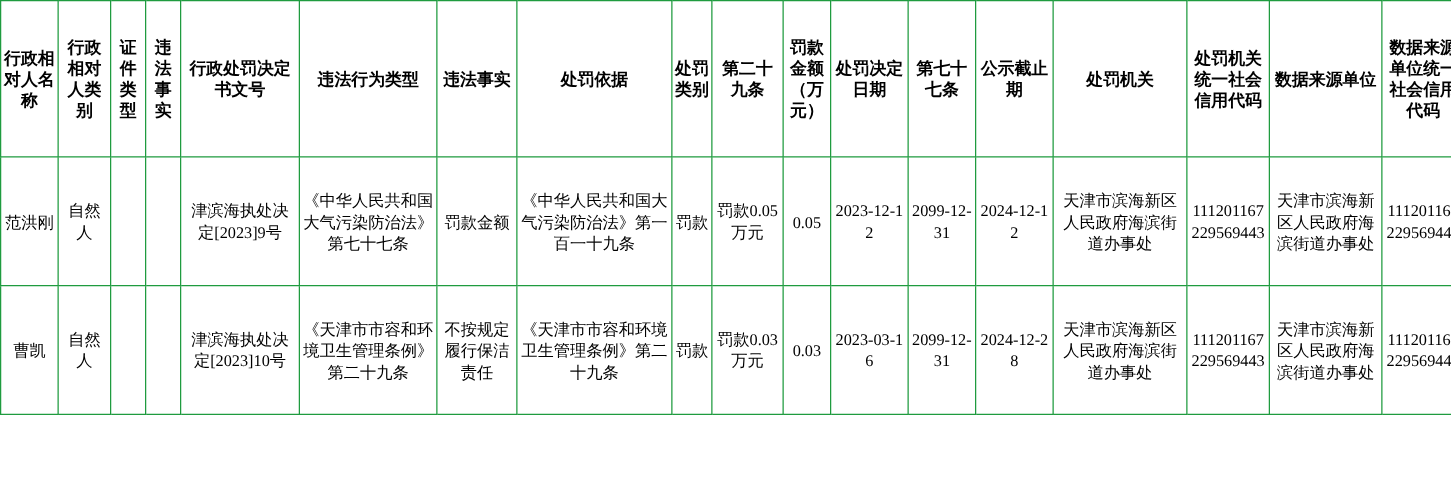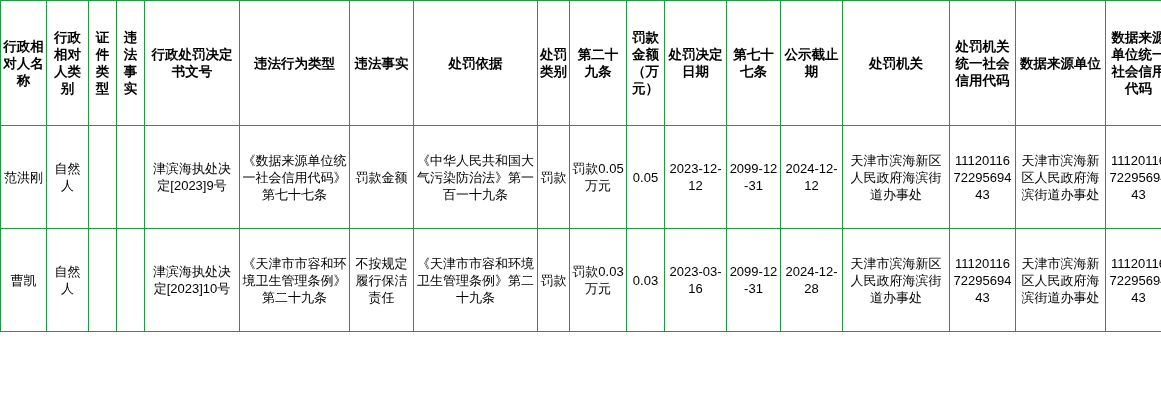--- a/index.html
+++ b/index.html
@@ -10,20 +10,21 @@
   body {
     font-family: "Liberation Sans", "DejaVu Sans", sans-serif;
     color: #000000;
   }
   #page {
     width: 1161px;
     height: 402px;
     position: relative;
     overflow: hidden;
     background: #ffffff;
+    font-family: Liberation Serif, serif;
   }
   table.penalty-table {
     border-collapse: collapse;
     table-layout: fixed;
     width: 1159px;
     margin: 0;
   }
   table.penalty-table th,
   table.penalty-table td {
     border: 1px solid #1f9b3f;
@@ -100,21 +101,21 @@
 
       </tr>
     </thead>
     <tbody>
       <tr>
         <td>范洪刚</td>
         <td>自然人</td>
         <td></td>
         <td></td>
         <td>津滨海执处决定[2023]9号</td>
-        <td>《数据来源单位统一社会信用代码》第七十七条</td>
+        <td>《中华人民共和国大气污染防治法》第七十七条</td>
         <td>罚款金额</td>
         <td>《中华人民共和国大气污染防治法》第一百一十九条</td>
         <td>罚款</td>
         <td>罚款0.05万元</td>
         <td>0.05</td>
         <td>2023-12-12</td>
         <td>2099-12-31</td>
         <td>2024-12-12</td>
         <td>天津市滨海新区人民政府海滨街道办事处</td>
         <td class="nowrap-num">111201167229569443</td>

